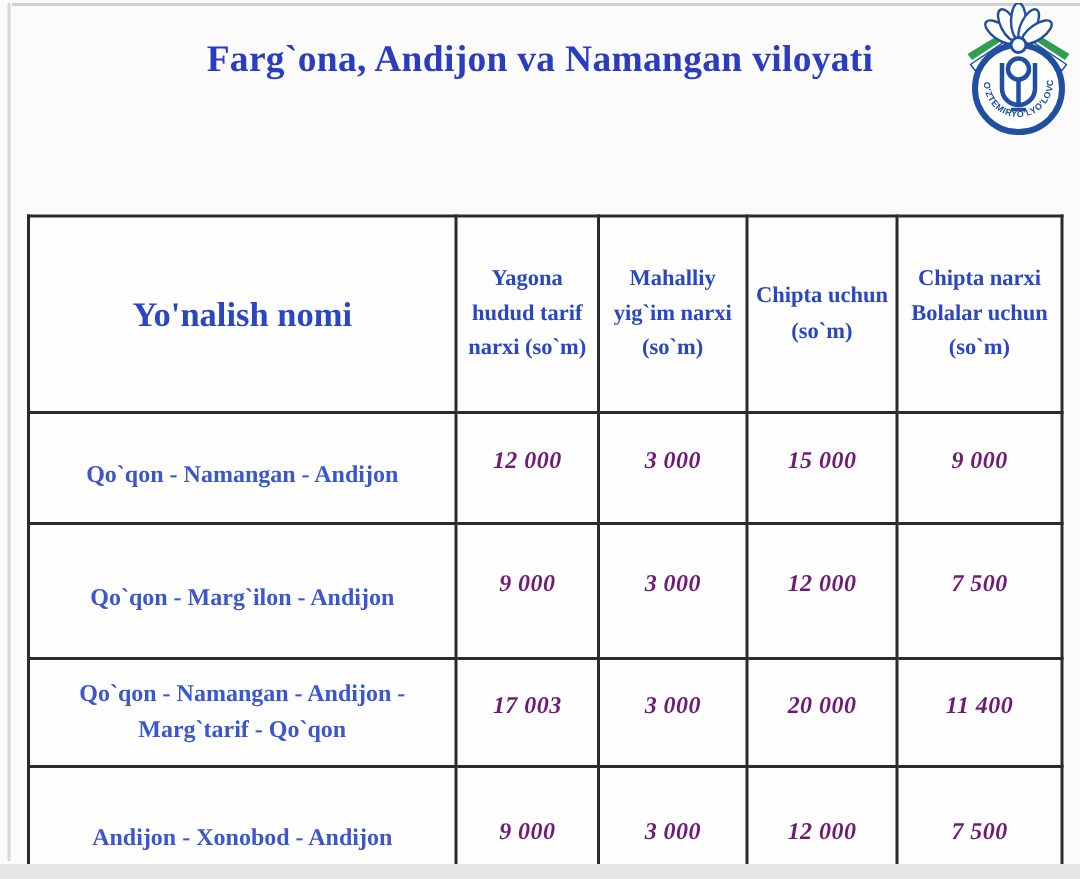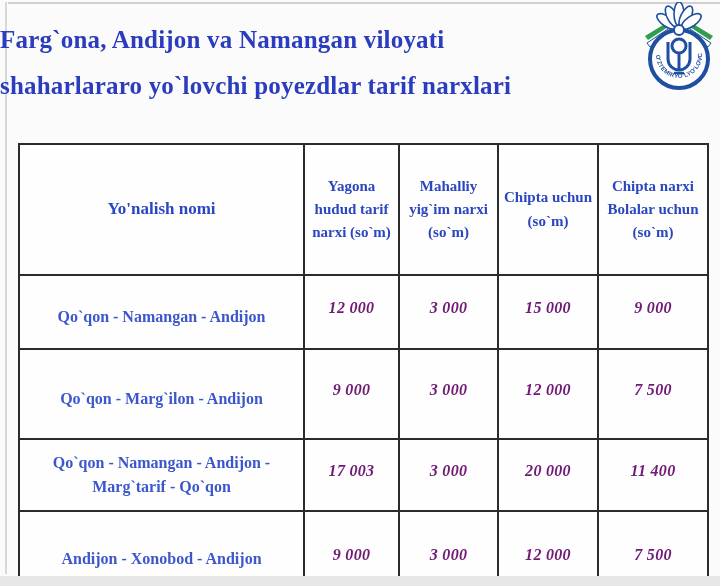--- a/index.html
+++ b/index.html
@@ -8,60 +8,59 @@
     background:#fbfbfb;
     font-family:"Liberation Serif","DejaVu Serif",serif;
   }
   
   .edge-top{position:absolute;left:8px;top:2px;width:712px;height:2px;background:#adadad;opacity:.55}
   .edge-left{position:absolute;left:5px;top:2px;width:2px;height:572px;background:#b5b5b5;opacity:.5}
   .bottom-strip{position:absolute;left:0;top:576px;width:720px;height:10px;background:#e7e7e7}
 
   
   .title{
-    position:absolute;left:0;top:17px;width:720px;
+    position:absolute;left:0;top:17px;width:720px;text-align:center;
     color:#2b3cbe;font-weight:700;font-size:25px;line-height:46px;
     letter-spacing:.2px;
   }
 
   
   .logo{position:absolute;left:643px;top:2px;width:72px;height:92px}
 
   
   table.tariff{
     position:absolute;left:18px;top:143px;width:689px;
     border-collapse:collapse;table-layout:fixed;background:#fefefe;
   }
   col.c1{width:285px}col.c2{width:95px}col.c3{width:99px}col.c4{width:100px}col.c5{width:110px}
   .tariff th,.tariff td{
     border:2px solid #2b2b2b;text-align:center;vertical-align:middle;
     padding:0 4px;overflow:hidden;
   }
   thead tr{height:131px}
   thead th{color:#2a46c0;font-weight:700;font-size:15px;line-height:1.55}
-  thead th.c1h{font-size:17px}
+  thead th.c1h{font-size:23px}
   thead th{border-bottom-width:3px}
   tbody tr.rr1{height:74px}
   tbody tr.rr2{height:90px}
   tbody tr.rr3{height:72px}
   tbody tr.rr4{height:95px}
   td.route{color:#3c57cc;font-weight:700;font-size:16px;line-height:1.5;padding:0 24px}
   td.num{color:#701a75;font-weight:700;font-style:italic;font-size:16px;letter-spacing:.3px}
   .dr{position:relative;top:5px;display:inline-block}
   .dn{position:relative;top:-4px;display:inline-block}
 </style>
 </head>
 <body>
 
 <div class="edge-top"></div>
 <div class="edge-left"></div>
 
 <div class="title">
   <div>Farg`ona, Andijon va Namangan viloyati</div>
-  <div>shaharlararo yo`lovchi poyezdlar tarif narxlari</div>
 </div>
 
 <svg class="logo" viewBox="0 0 72 92" xmlns="http://www.w3.org/2000/svg">
 
   <g>
     <path d="M2,34 L25,20 L26.5,24 L5,38 Z" fill="#2f9e4f"></path>
     <path d="M4,41 L26.5,26 L28,30 L7,45 Z" fill="#ffffff" stroke="#1e4fa0" stroke-width="1"></path>
     <path d="M70,34 L47,20 L45.5,24 L67,38 Z" fill="#2f9e4f"></path>
     <path d="M68,41 L45.5,26 L44,30 L65,45 Z" fill="#ffffff" stroke="#1e4fa0" stroke-width="1"></path>
   </g>

